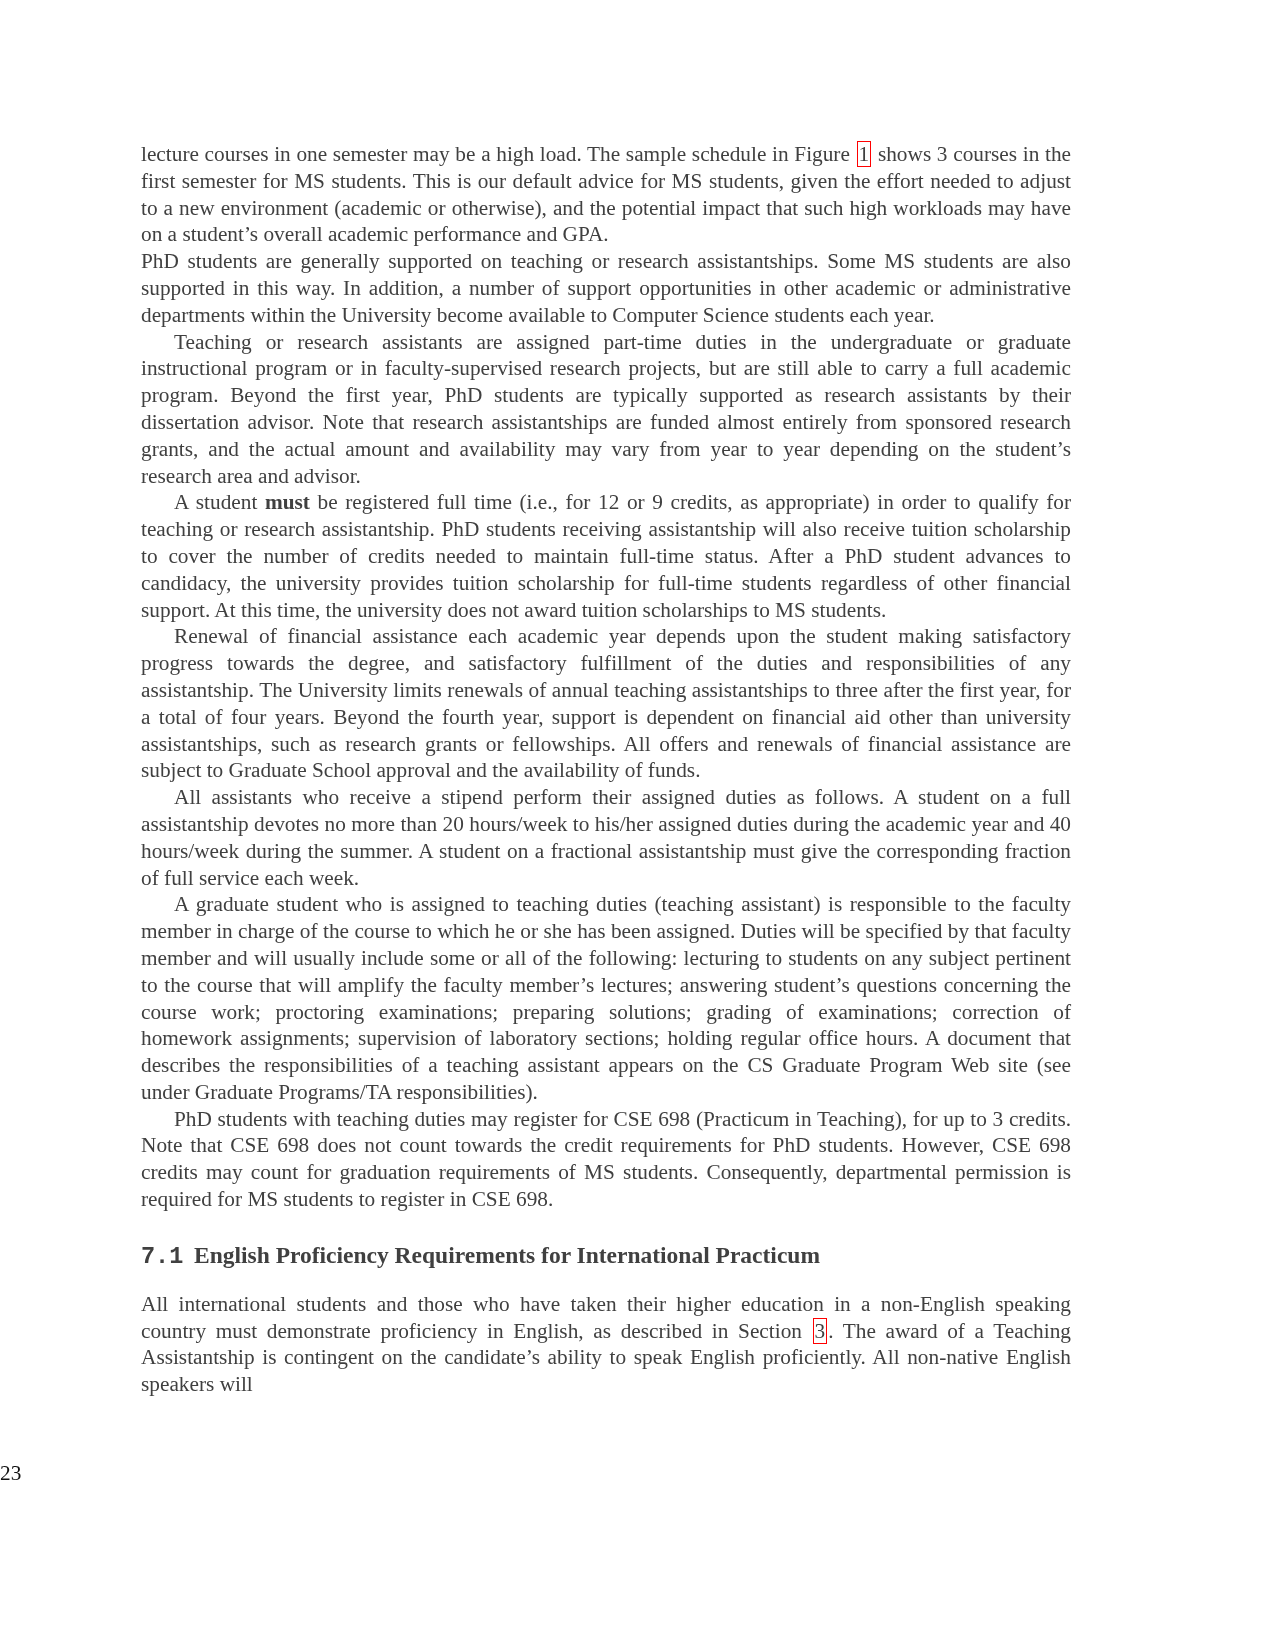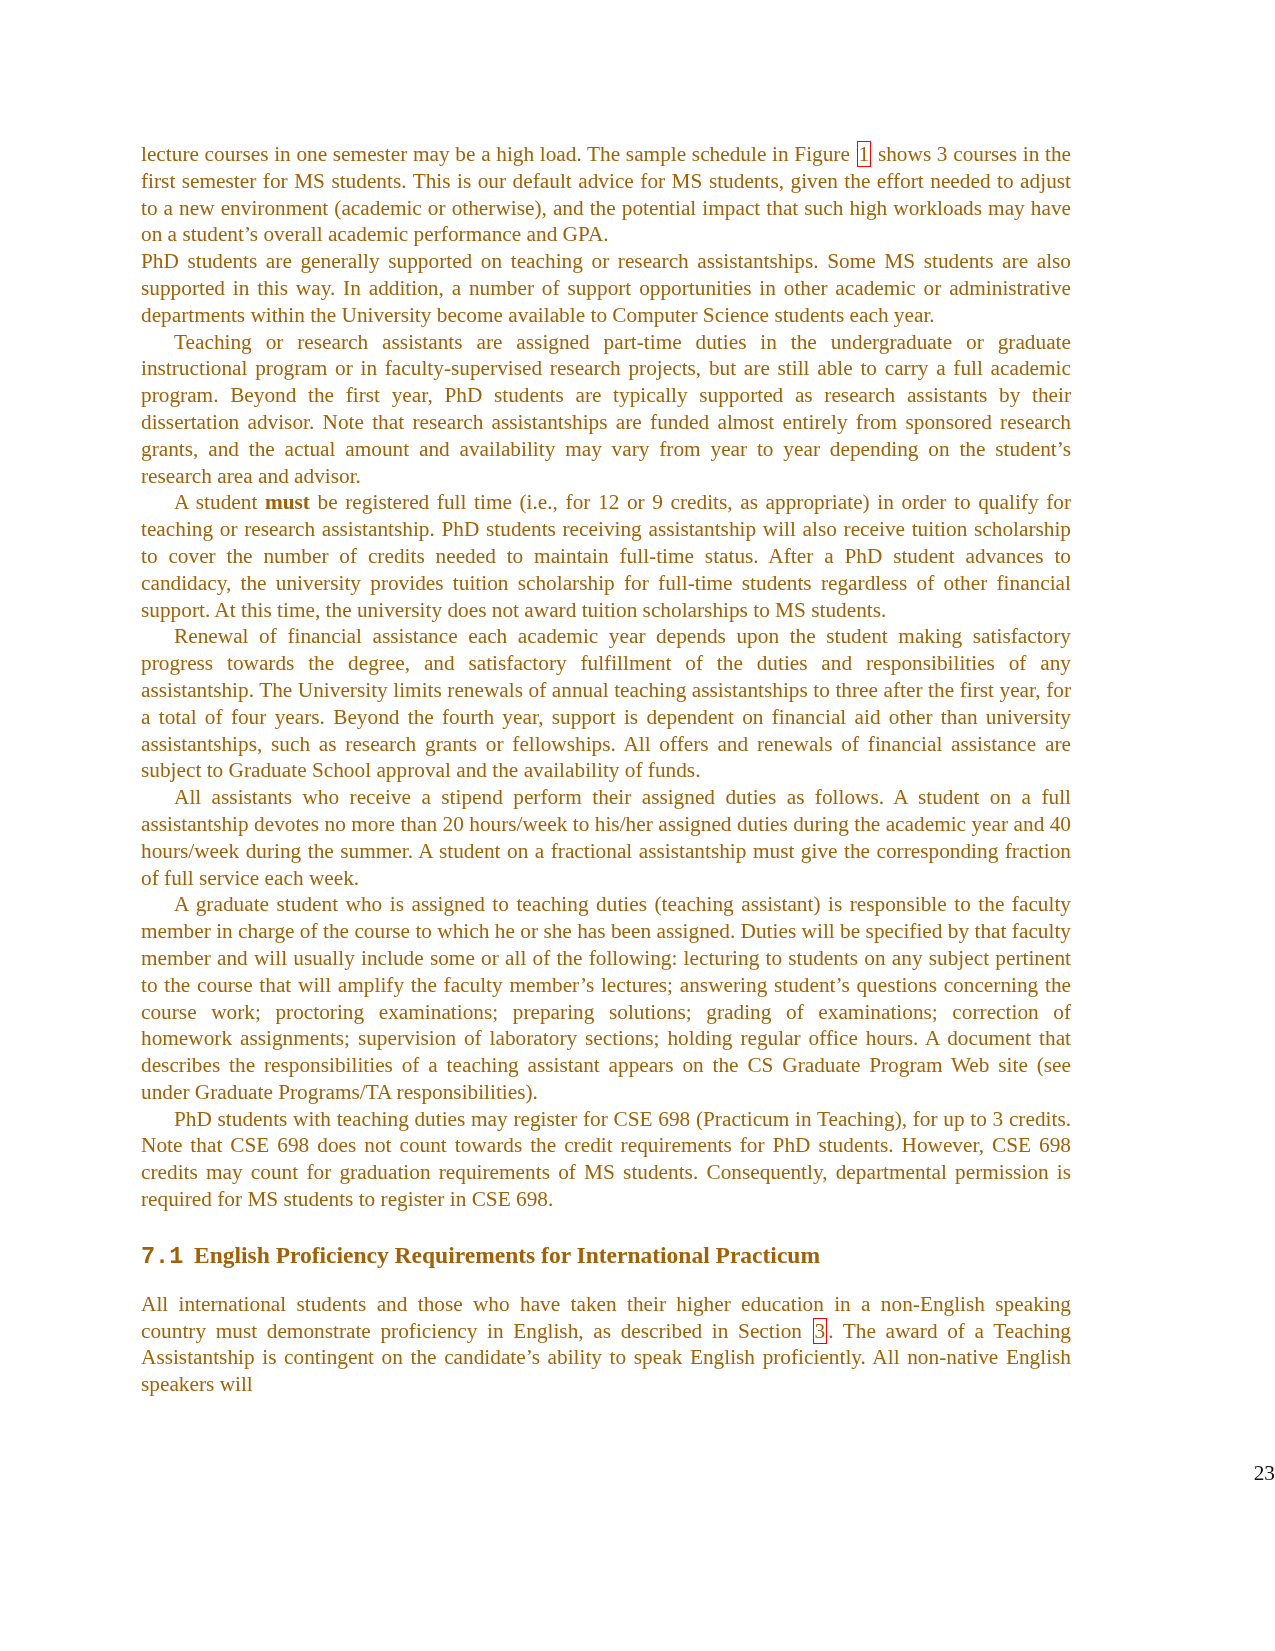--- a/index.html
+++ b/index.html
@@ -1,30 +1,30 @@
 <!DOCTYPE html>
 <html><head>
 <meta charset="utf-8">
 <style>
   html, body { margin: 0; padding: 0; background: #ffffff; }
   body { width: 1275px; height: 1651px; position: relative; overflow: hidden; }
   .page {
     position: absolute; left: 141px; top: 141px; width: 930px;
     font-family: "Liberation Serif", "DejaVu Serif", serif;
-    font-size: 21.3px; line-height: 26.8px; color: #a16207;
+    font-size: 21.3px; line-height: 26.8px; color: #404040;
     text-align: justify;
   }
   p { margin: 0; }
   p.indent { text-indent: 33px; }
   .sec { font-weight: bold; font-size: 28.5px; line-height: 34px; margin: 34px 0 27px 0; }
   .sec .num { display: inline-block; width: 42px; }
   .subsec { font-weight: bold; font-size: 23.5px; line-height: 28px; margin: 28px 0 20px 0; }
   .subsec .num { display: inline-block; width: 53px; font-family: Liberation Mono, monospace; }
   .ref { border: 1.5px solid #ff0000; padding: 0 1px; margin: 0 1px; }
-  .pagenum { position: absolute; top: 1461px; left: 0; width: 1275px; text-align: right;
+  .pagenum { position: absolute; top: 1461px; left: 0; width: 1275px; text-align: left;
     font-family: "Liberation Serif", "DejaVu Serif", serif; font-size: 21.3px; color: #111; }
 </style>
 </head>
 <body>
 
 <div class="page">
   <p><span>lecture courses in one semester may be a high load. The sample schedule in Figure </span><span class="ref">1</span><span> shows 3 courses in the first semester for MS students. This is our default advice for MS students, given the effort needed to adjust to a new environment (academic or otherwise), and the potential impact that such high workloads may have on a student’s overall academic performance and GPA.</span></p>
 
 
   <p>PhD students are generally supported on teaching or research assistantships.  Some MS students are also supported in this way.  In addition, a number of support opportunities in other academic or administrative departments within the University become available to Computer Science students each year.</p>

